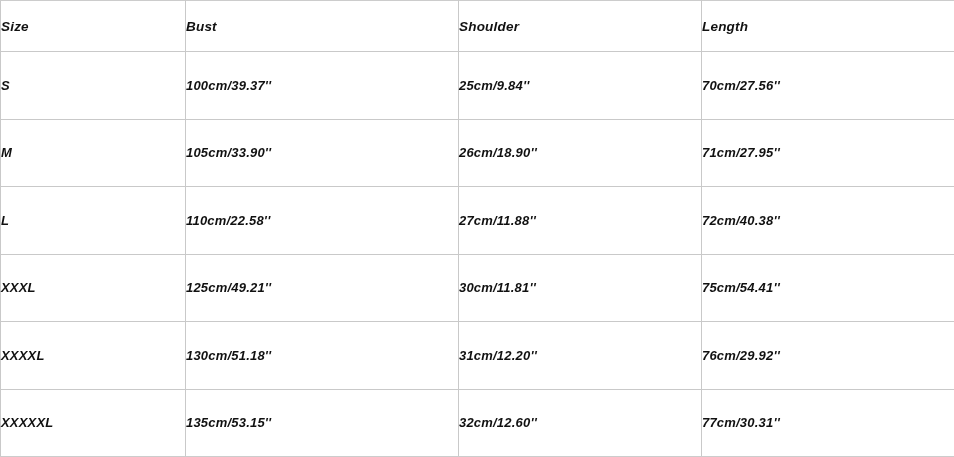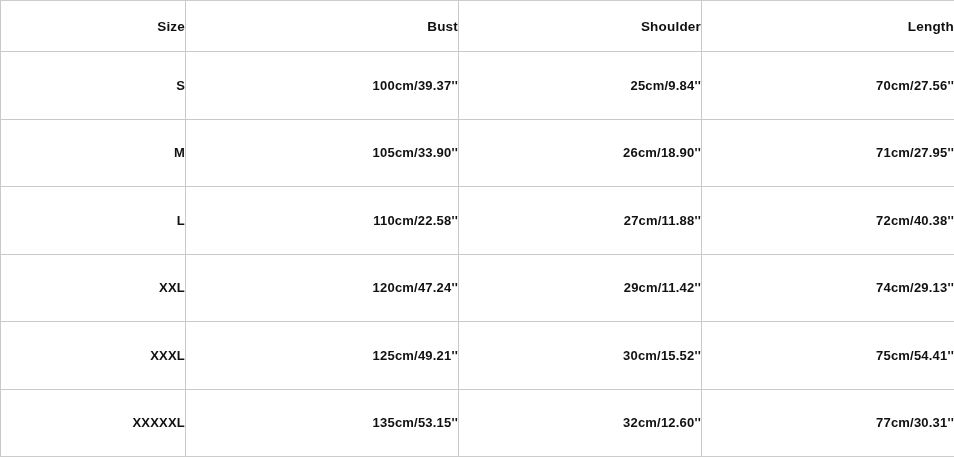--- a/index.html
+++ b/index.html
@@ -26,28 +26,29 @@
     table-layout: fixed;
   }
   table.size-chart col.c0 { width: 185px; }
   table.size-chart col.c1 { width: 273px; }
   table.size-chart col.c2 { width: 243px; }
   table.size-chart col.c3 { width: 253px; }
 
   table.size-chart th,
   table.size-chart td {
     border: 1px solid #c9c9c9;
-    text-align: right;
+    text-align: left;
     vertical-align: middle;
     font-size: 13px;
     font-weight: bold;
     color: #111111;
     letter-spacing: 0.2px;
     padding: 0;
     height: 50px;
+    font-style: italic;
   }
   table.size-chart thead th {
     font-size: 13.5px;
     font-weight: bold;
   }
   table.size-chart tbody td.size-cell {
     font-size: 13px;
   }
   
   table.size-chart tr:first-child th {
@@ -89,30 +90,30 @@
         <td>26cm/18.90''</td>
         <td>71cm/27.95''</td>
       </tr>
       <tr>
         <td class="size-cell">L</td>
         <td>110cm/22.58''</td>
         <td>27cm/11.88''</td>
         <td>72cm/40.38''</td>
       </tr>
       <tr>
-        <td class="size-cell">XXL</td>
-        <td>120cm/47.24''</td>
-        <td>29cm/11.42''</td>
-        <td>74cm/29.13''</td>
+        <td class="size-cell">XXXL</td>
+        <td>125cm/49.21''</td>
+        <td>30cm/11.81''</td>
+        <td>75cm/54.41''</td>
       </tr>
       <tr>
-        <td class="size-cell">XXXL</td>
-        <td>125cm/49.21''</td>
-        <td>30cm/15.52''</td>
-        <td>75cm/54.41''</td>
+        <td class="size-cell">XXXXL</td>
+        <td>130cm/51.18''</td>
+        <td>31cm/12.20''</td>
+        <td>76cm/29.92''</td>
       </tr>
       <tr>
         <td class="size-cell">XXXXXL</td>
         <td>135cm/53.15''</td>
         <td>32cm/12.60''</td>
         <td>77cm/30.31''</td>
       </tr>
     </tbody>
   </table>
 </div>

